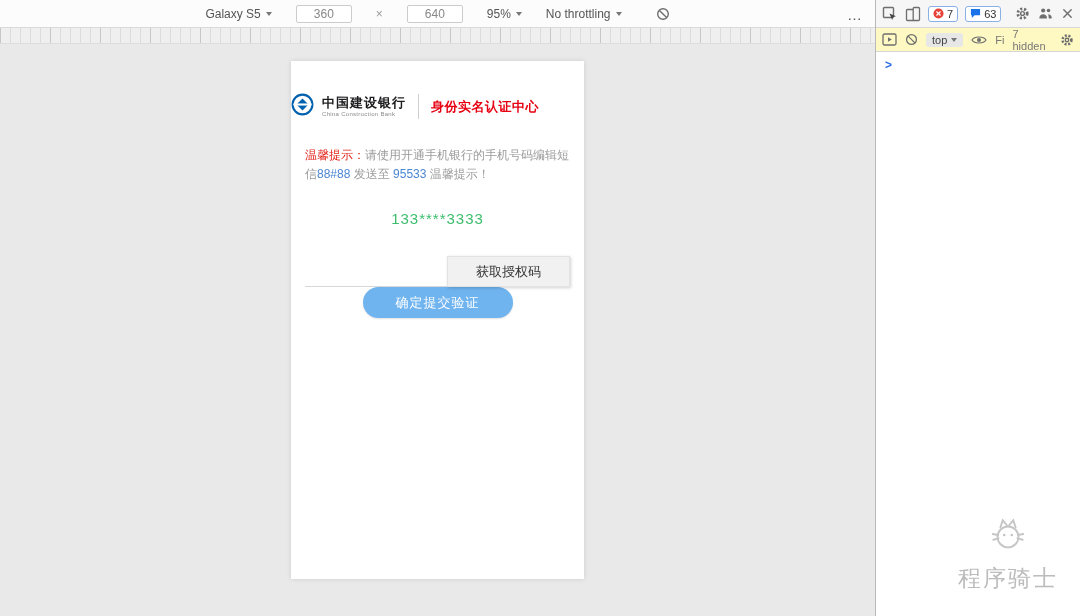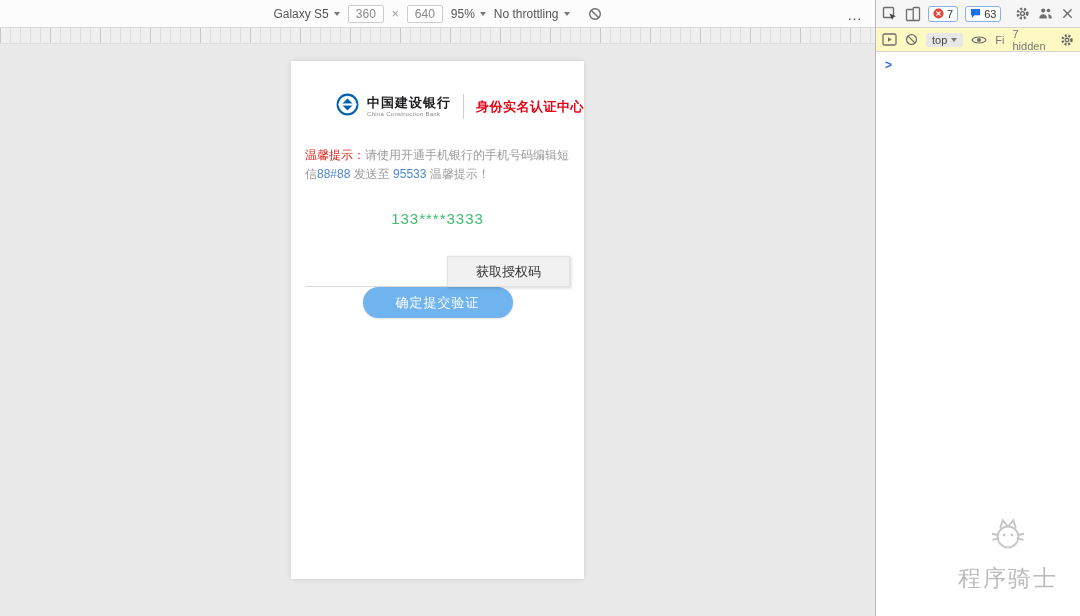--- a/index.html
+++ b/index.html
@@ -9,25 +9,25 @@
   .app { display:flex; width:1080px; height:616px; }
 
   
   .left { width:875px; height:616px; display:flex; flex-direction:column; }
 
   .device-toolbar {
     height:28px; background:#fcfcfc; border-bottom:1px solid #dadada;
     display:flex; align-items:center; position:relative; flex:none;
     font-size:12px; color:#555;
   }
-  .dt-center { margin:0 auto; display:flex; align-items:center; gap:8px; }
+  .dt-center { margin:0 auto; display:flex; align-items:center; gap:24px; }
   .control { display:flex; align-items:center; gap:5px; cursor:default; color:#555; }
   .caret { width:0; height:0; border-left:3.5px solid transparent; border-right:3.5px solid transparent; border-top:4px solid #777; display:inline-block; }
   .dim-input {
-    width:36px; height:18px; text-align:center; font-size:12px; color:#888;
+    width:56px; height:18px; text-align:center; font-size:12px; color:#888;
     border:1px solid #ccc; background:#fff; border-radius:2px;
     font-family:"Liberation Sans", sans-serif;
   }
   .times { color:#999; }
   .icon-btn { display:flex; align-items:center; justify-content:center; cursor:default; }
   .dt-more { position:absolute; right:12px; top:0; height:28px; display:flex; align-items:center; font-size:15px; color:#555; letter-spacing:1px; }
 
   .ruler {
     height:16px; flex:none; background:#efefef; border-bottom:1px solid #ddd;
     background-image:
@@ -37,21 +37,21 @@
 
   .canvas { flex:1; background:#e9e9e9; display:flex; justify-content:center; align-items:flex-start; padding-top:17px; }
 
   .phone {
     width:293px; height:518px; background:#fff;
     box-shadow:0 0 5px rgba(0,0,0,0.12);
     overflow:hidden;
   }
 
   
-  .logo-row { margin-top:32px; display:flex; align-items:center; justify-content:flex-end; gap:8px;padding-left:25px; }
+  .logo-row { margin-top:32px; display:flex; align-items:center; justify-content:flex-start; gap:8px; }
   .bank-block { display:flex; flex-direction:column; line-height:1.1; }
   .bank-name { font-size:13px; font-weight:bold; color:#1c1c1e; letter-spacing:1px; }
   .bank-en { font-size:6px; color:#8a8a8a; letter-spacing:0.3px; margin-top:1px; }
   .logo-div { width:1px; height:25px; background:#cfcfcf; margin:0 4px; }
   .page-title { font-size:13px; font-weight:bold; color:#e60012; letter-spacing:0.5px; }
 
   .tip { margin:26px 14px 0 14px; font-size:12px; line-height:19px; color:#9b9b9b; }
   .tip .red { color:#e2231a; }
   .tip .blue { color:#4a86d2; }
 

